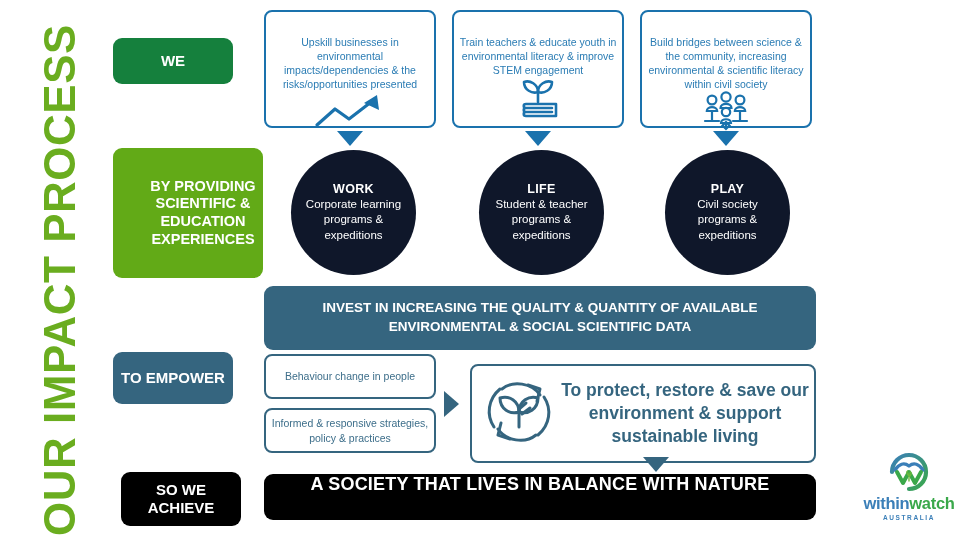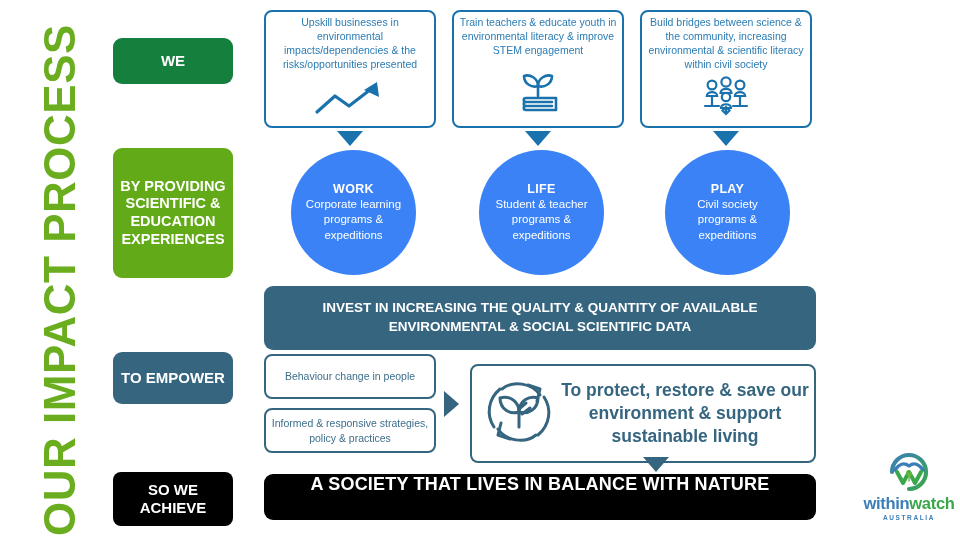--- a/index.html
+++ b/index.html
@@ -32,35 +32,35 @@
   .pill{
     position:absolute;
     border-radius:9px;
     display:flex;align-items:center;justify-content:center;
     text-align:center;
     color:#ffffff;
     font-weight:bold;
     line-height:1.22;
   }
   .pill.we      {left:113px; top:38px;  width:120px; height:46px;  background:#15803d; font-size:15px;}
-  .pill.by      {left:113px; top:148px; width:120px; height:130px; background:#62aa17; font-size:14.5px;}
+  .pill.by      {left:113px; top:148px; width:120px; height:130px; background:#62aa17; font-size:14.5px;padding-left:30px;}
   .pill.empower {left:113px; top:352px; width:120px; height:52px;  background:#35657f; font-size:15px;}
-  .pill.achieve {left:113px; top:472px; width:120px; height:54px;  background:#000000; font-size:15px;border-radius:8px;}
+  .pill.achieve {left:121px; top:472px; width:120px; height:54px;  background:#000000; font-size:15px;}
 
   
   .card{
     position:absolute;
     top:10px;
     width:172px;height:118px;
     border:2.5px solid #1a72ad;
     border-radius:8px;
     background:#ffffff;
     box-sizing:border-box;
     display:flex;flex-direction:column;align-items:center;
-    padding-top:4px;
+    padding-top:24px;
   }
   .card .ctext{
     color:#2a7cb4;
     font-size:10.5px;
     line-height:1.32;
     text-align:center;
     width:160px;
   }
   .card .cicon{
     margin-top:auto;
@@ -88,21 +88,21 @@
     border-top:13px solid transparent;
     border-bottom:13px solid transparent;
     border-left:15px solid #35657f;
   }
 
   
   .circle{
     position:absolute;
     width:125px;height:125px;
     border-radius:50%;
-    background:#3b82f6;
+    background:#0f172a;
     display:flex;flex-direction:column;align-items:center;justify-content:center;
     color:#ffffff;
     text-align:center;
   }
   .circle .ctitle{font-weight:bold;font-size:12.5px;margin-bottom:1px;letter-spacing:0.3px;}
   .circle .cbody{font-size:11.5px;line-height:1.32;width:112px;}
   .circle.r1{left:291px;top:150px;}
   .circle.r2{left:479px;top:150px;}
   .circle.r3{left:665px;top:150px;}
 

